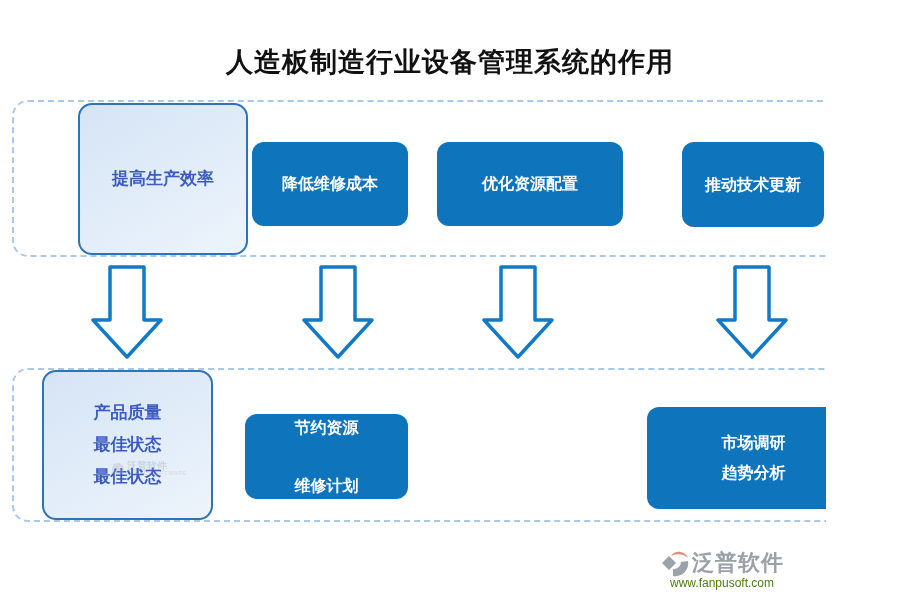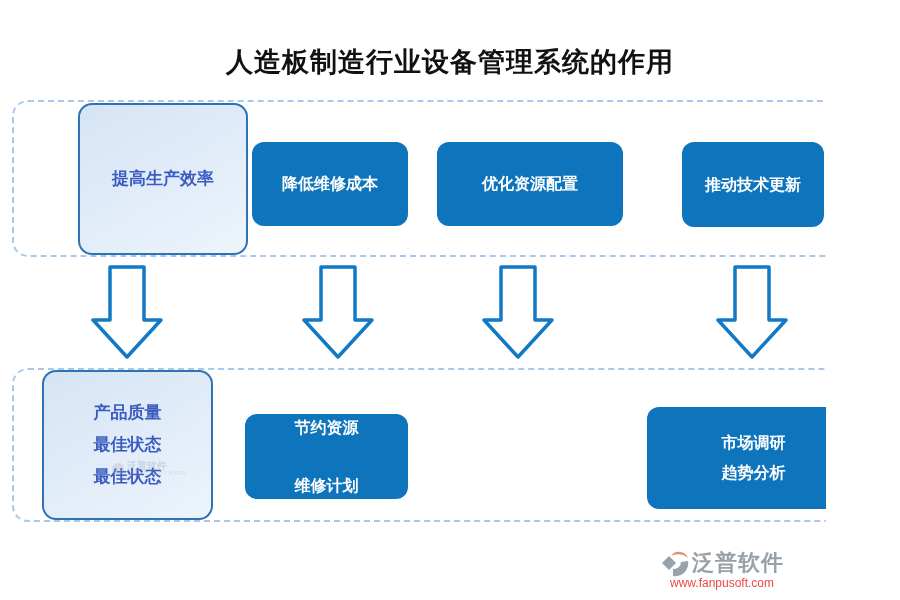--- a/index.html
+++ b/index.html
@@ -30,21 +30,21 @@
   }
   .box-solid .line{line-height:1.1;}
   .box .line{margin:6px 0;}
   .box-light .line{margin:5px 0;line-height:1.3;}
   .arrow{position:absolute;width:72px;height:94px;}
   .footer{
     position:absolute;right:14px;top:548px;width:180px;text-align:center;
   }
   .footer-top{display:flex;align-items:center;justify-content:center;gap:2px;}
   .brand{font-size:22px;font-weight:700;color:#98a0a8;letter-spacing:1px;}
-  .site-url{font-size:12px;color:#ef4444;font-family:"Liberation Sans",sans-serif;margin-top:-2px;}
+  .site-url{font-size:12px;color:#4d7c0f;font-family:"Liberation Sans",sans-serif;margin-top:-2px;}
   .watermark{
     position:absolute;left:112px;top:461px;opacity:0.28;display:flex;align-items:center;gap:3px;
     pointer-events:none;
   }
   .wm-glyph{width:12px;height:12px;border-radius:50%;
     background:conic-gradient(#cf9d94 0 25%, #9fb0c0 25% 100%);}
   .wm-text{display:flex;flex-direction:column;align-items:flex-start;line-height:1;}
   .wm-brand{font-size:10px;color:#7d93a8;font-weight:700;}
   .wm-sub{font-size:5px;color:#b58f86;letter-spacing:1px;font-family:"Liberation Sans",sans-serif;}
 </style>

